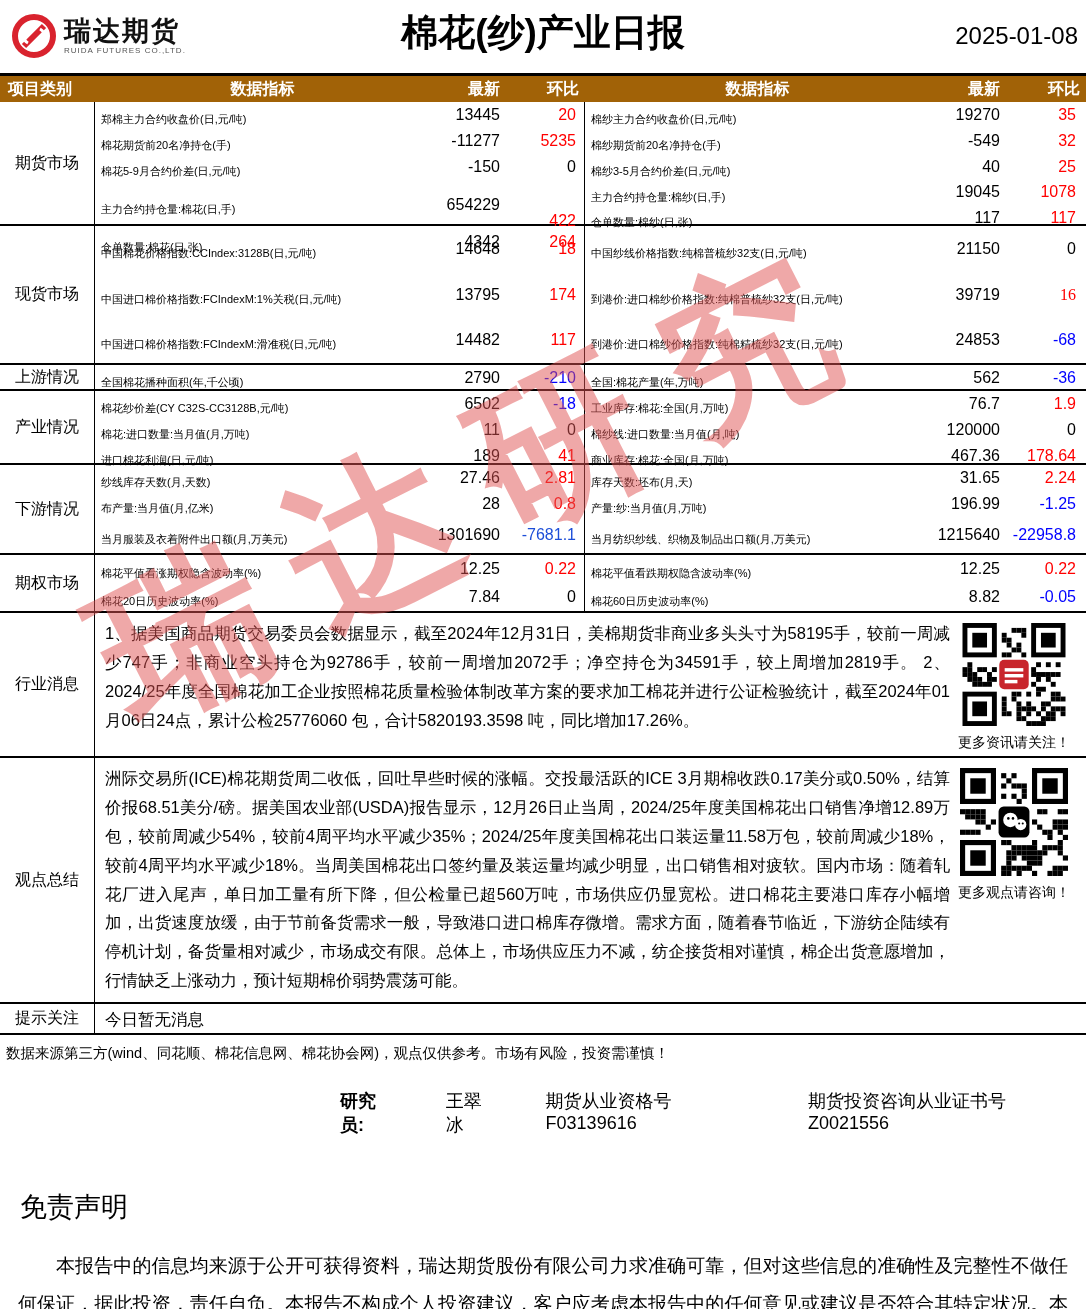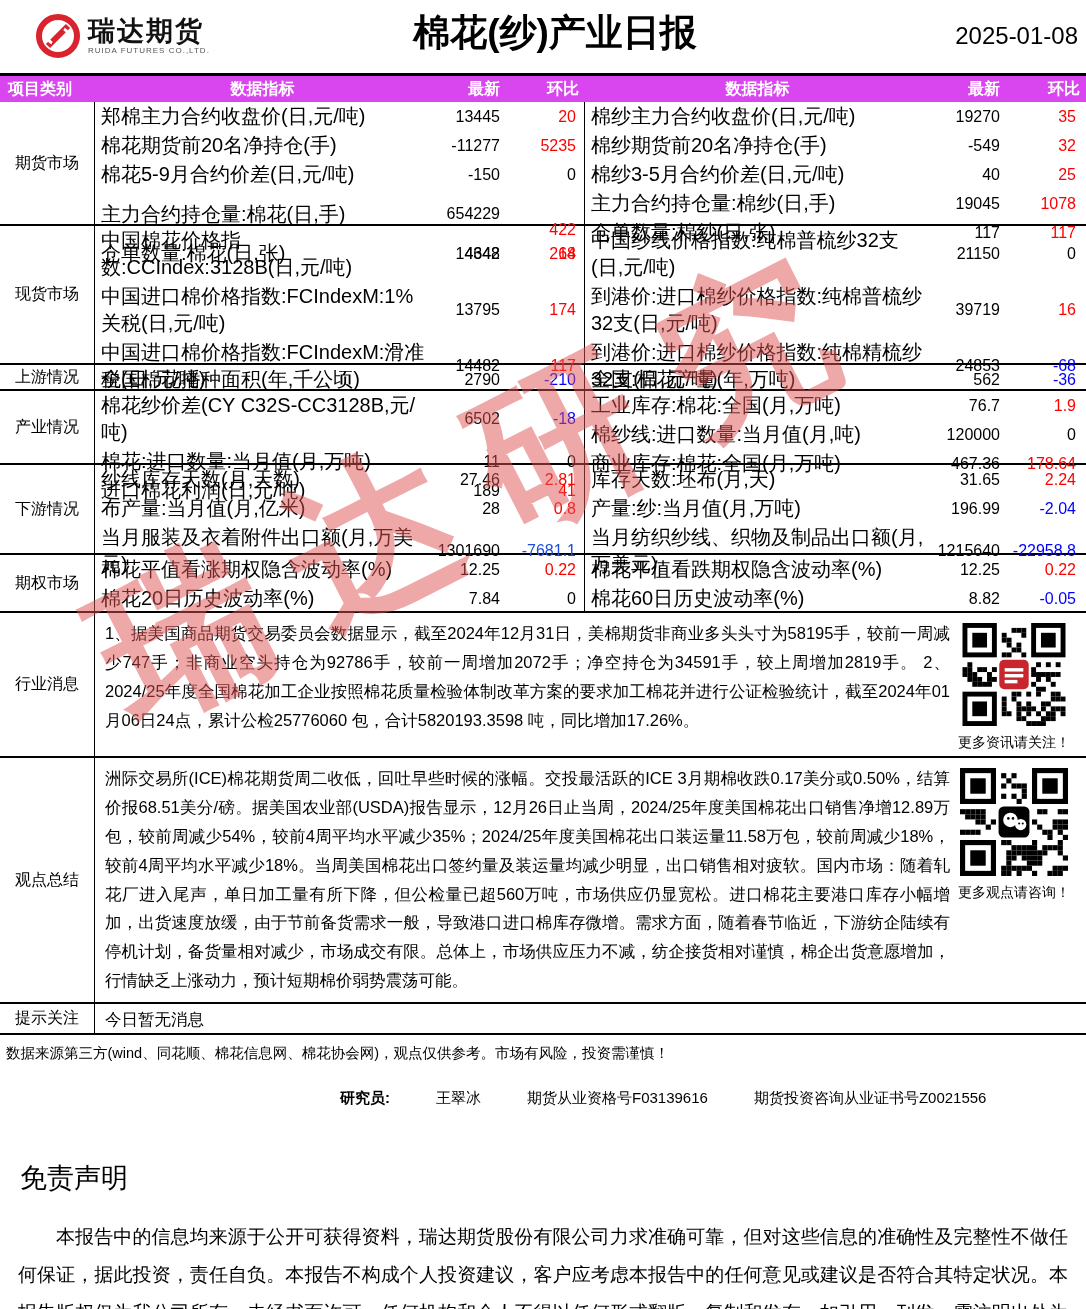--- a/index.html
+++ b/index.html
@@ -1,49 +1,49 @@
 <!DOCTYPE html>
 <html><head>
 <meta charset="utf-8">
 <style>
   * { margin:0; padding:0; box-sizing:border-box; }
   body { background:#fff; font-family:"Liberation Sans","DejaVu Sans",sans-serif; }
   .page { position:relative; width:1086px; height:1309px; background:#fff; overflow:hidden; }
 
   
-  .hdr { position:relative; height:73px;margin-left:24px; }
+  .hdr { position:relative; height:73px; }
   .logo-wrap { position:absolute; left:10px; top:12px; display:flex; align-items:center; }
   .logo-txt { margin-left:6px; }
   .logo-cn { font-size:27px; font-weight:bold; color:#111; letter-spacing:2px; line-height:1.1; }
   .logo-en { font-size:8px; color:#555; letter-spacing:1px; }
   .hdr-title { position:absolute; left:0; right:0; top:8px; text-align:center;
                font-size:37px; font-weight:bold; color:#000; }
   .hdr-date { position:absolute; right:8px; top:22px; font-size:24px; color:#000; }
 
   
   .tbl { border-top:3px solid #000; border-bottom:2px solid #000; }
-  .thead { display:flex; background:#d946ef; color:#fff; font-weight:bold;
+  .thead { display:flex; background:#a16207; color:#fff; font-weight:bold;
            font-size:16px; height:26px; align-items:center; }
   .th-cat { width:95px; padding-left:8px; }
   .th-ind { width:335px; text-align:center; }
   .th-ind2 { width:345px; text-align:center; }
   .th-num { width:80px; text-align:right; padding-right:10px; }
   .th-chg { width:75px; text-align:right; padding-right:6px; }
   .th-chg2 { width:76px; text-align:right; padding-right:6px; }
 
   .section { display:flex; border-top:2px solid #000; }
   .section:first-of-type { border-top:none; }
   .cat-cell { width:95px; border-right:1px solid #000; display:flex;
               align-items:center; justify-content:center; font-size:16px; color:#000; }
   .halves { flex:1; display:flex; }
   .half { display:flex; flex-direction:column; }
   .half.left { width:490px; border-right:1px solid #000; }
   .half.right { width:501px; }
   .row { display:flex; align-items:center; flex:1; }
-  .ind { font-size:20px; color:#000; padding:1px 2px 1px 6px; line-height:1.35; }
+  .ind { font-size:11px; color:#000; padding:10px 2px 1px 6px; line-height:1.35; }
   .half.left .ind { width:335px; }
   .half.right .ind { width:345px; }
   .num { width:80px; text-align:right; font-size:16px; color:#000; padding-right:10px; }
   .chg { width:72px; text-align:right; font-size:16px; padding-right:6px; }
 
   .sec-futures { height:122px; }
   .sec-spot { height:139px; }
   .sec-upstream { height:26px; }
   .sec-industry { height:74px; }
   .sec-downstream { height:90px; }
@@ -58,21 +58,21 @@
   .qr-box { width:108px; height:108px; }
   .qr-cap { margin-top:8px; font-size:14px; color:#000; white-space:nowrap; }
   .sec-news { height:145px; }
   .sec-view { height:246px; }
   .sec-tips { height:31px; }
   .sec-tips .txt-body { padding-top:4px; }
   .sec-tips .txt-p { line-height:1.4; }
 
   
   .src-note { font-size:14.5px; color:#000; padding:9px 0 0 6px; }
-  .res-line { display:flex; font-size:15px; color:#000; margin:26px 0 0 340px; gap:46px; align-items:baseline;text-align:center; }
+  .res-line { display:flex; font-size:18px; color:#000; margin:26px 0 0 340px; gap:46px; align-items:baseline; }
   .res-label { font-weight:bold; }
   .disc-head { font-size:27px; font-weight:normal; color:#000; margin:52px 4px 0 20px; }
   .disc-body { font-size:19px; color:#000; line-height:2.0; margin:22px 18px 0 18px;
                text-indent:2em; text-align:justify; }
 
   
   .wm { position:absolute; left:110px; top:560px; font-size:168px; font-weight:bold;
         color:rgba(224,82,82,0.50); letter-spacing:42px; white-space:nowrap;
         transform:rotate(-27deg); transform-origin:left center; pointer-events:none; z-index:5; }
 </style>
@@ -192,21 +192,21 @@
             </div>
             <div class="half right">
               <div class="row">
                 <div class="ind">中国纱线价格指数:纯棉普梳纱32支(日,元/吨)</div>
                 <div class="num">21150</div>
                 <div class="chg" style="color: rgb(0, 0, 0);">0</div>
               </div>
               <div class="row">
                 <div class="ind">到港价:进口棉纱价格指数:纯棉普梳纱32支(日,元/吨)</div>
                 <div class="num">39719</div>
-                <div class="chg" style="color: rgb(255, 0, 0);">16</div>
+                <div class="chg" style="color: rgb(255, 0, 0); font-family: Liberation Serif, serif;">16</div>
               </div>
               <div class="row">
                 <div class="ind">到港价:进口棉纱价格指数:纯棉精梳纱32支(日,元/吨)</div>
                 <div class="num">24853</div>
                 <div class="chg" style="color: rgb(0, 0, 255);">-68</div>
               </div>
             </div>
           </div>
         </div>
         <div class="section sec-upstream">
@@ -289,21 +289,21 @@
             </div>
             <div class="half right">
               <div class="row">
                 <div class="ind">库存天数:坯布(月,天)</div>
                 <div class="num">31.65</div>
                 <div class="chg" style="color: rgb(255, 0, 0);">2.24</div>
               </div>
               <div class="row">
                 <div class="ind">产量:纱:当月值(月,万吨)</div>
                 <div class="num">196.99</div>
-                <div class="chg" style="color: rgb(0, 0, 255);">-2.04</div>
+                <div class="chg" style="color: rgb(0, 0, 255);">-1.25</div>
               </div>
               <div class="row">
                 <div class="ind">当月纺织纱线、织物及制品出口额(月,万美元)</div>
                 <div class="num">1215640</div>
                 <div class="chg" style="color: rgb(0, 0, 255);">-22958.8</div>
               </div>
             </div>
           </div>
         </div>
         <div class="section sec-options">

